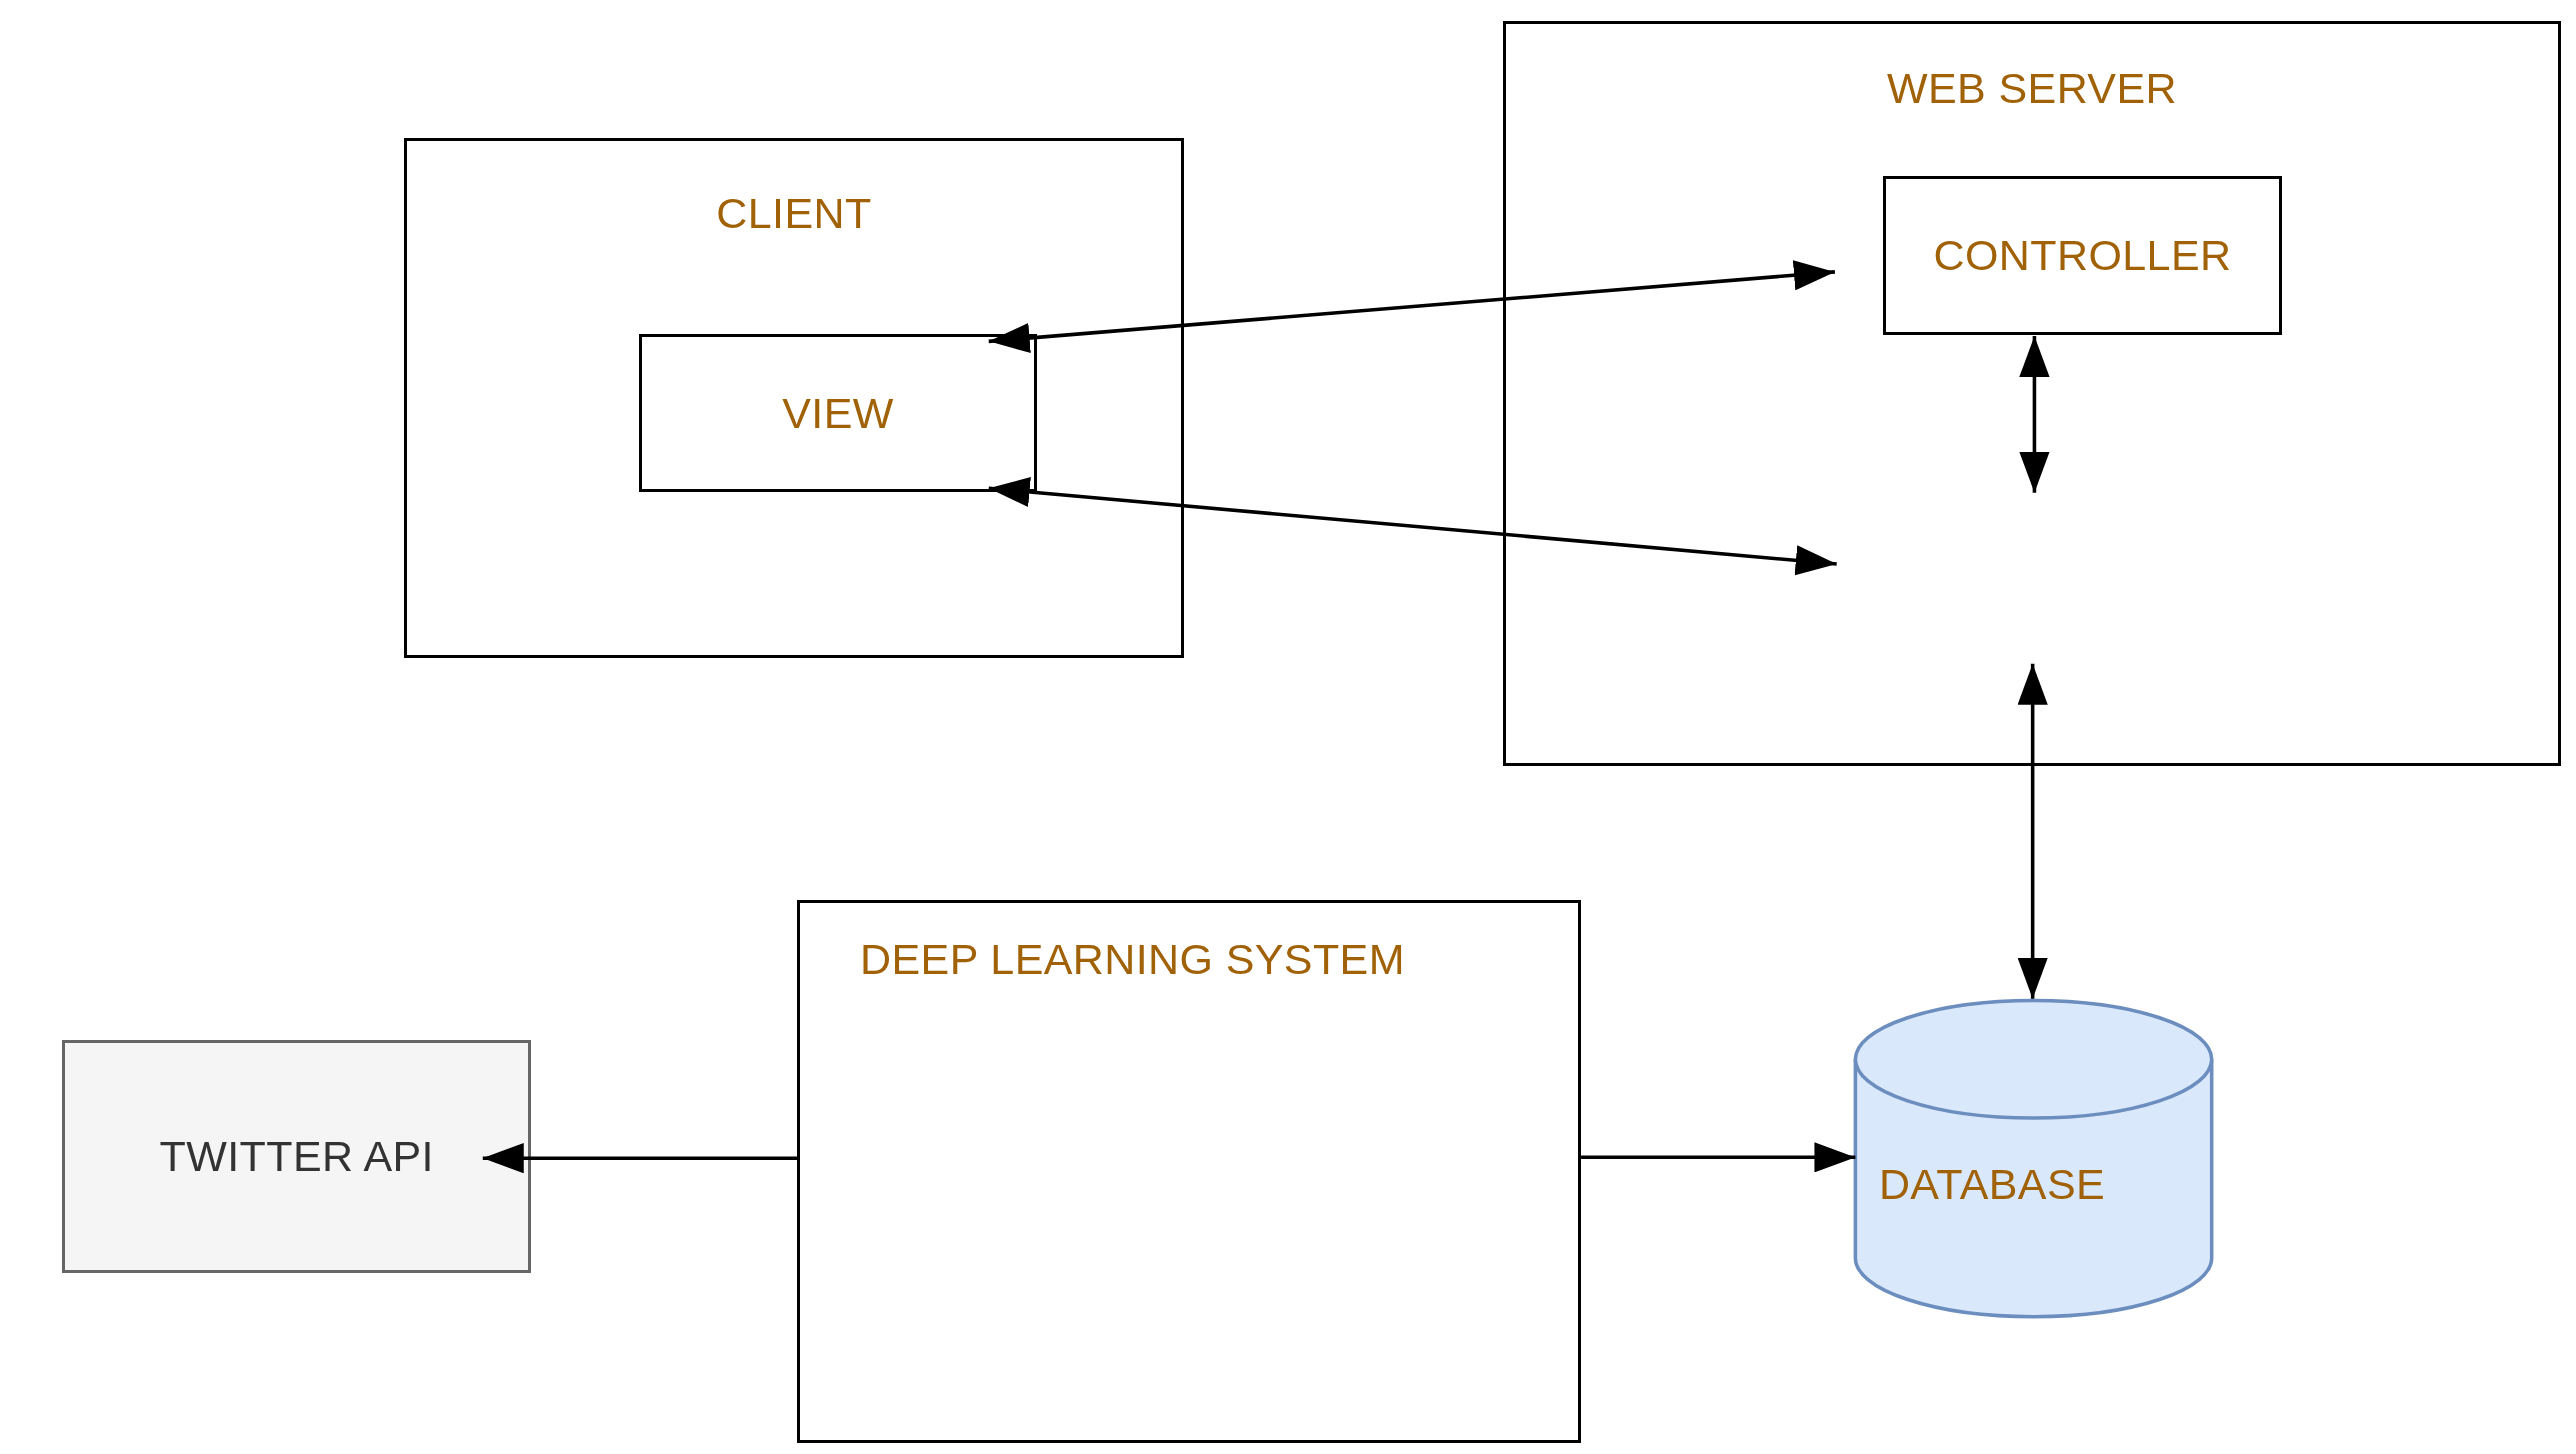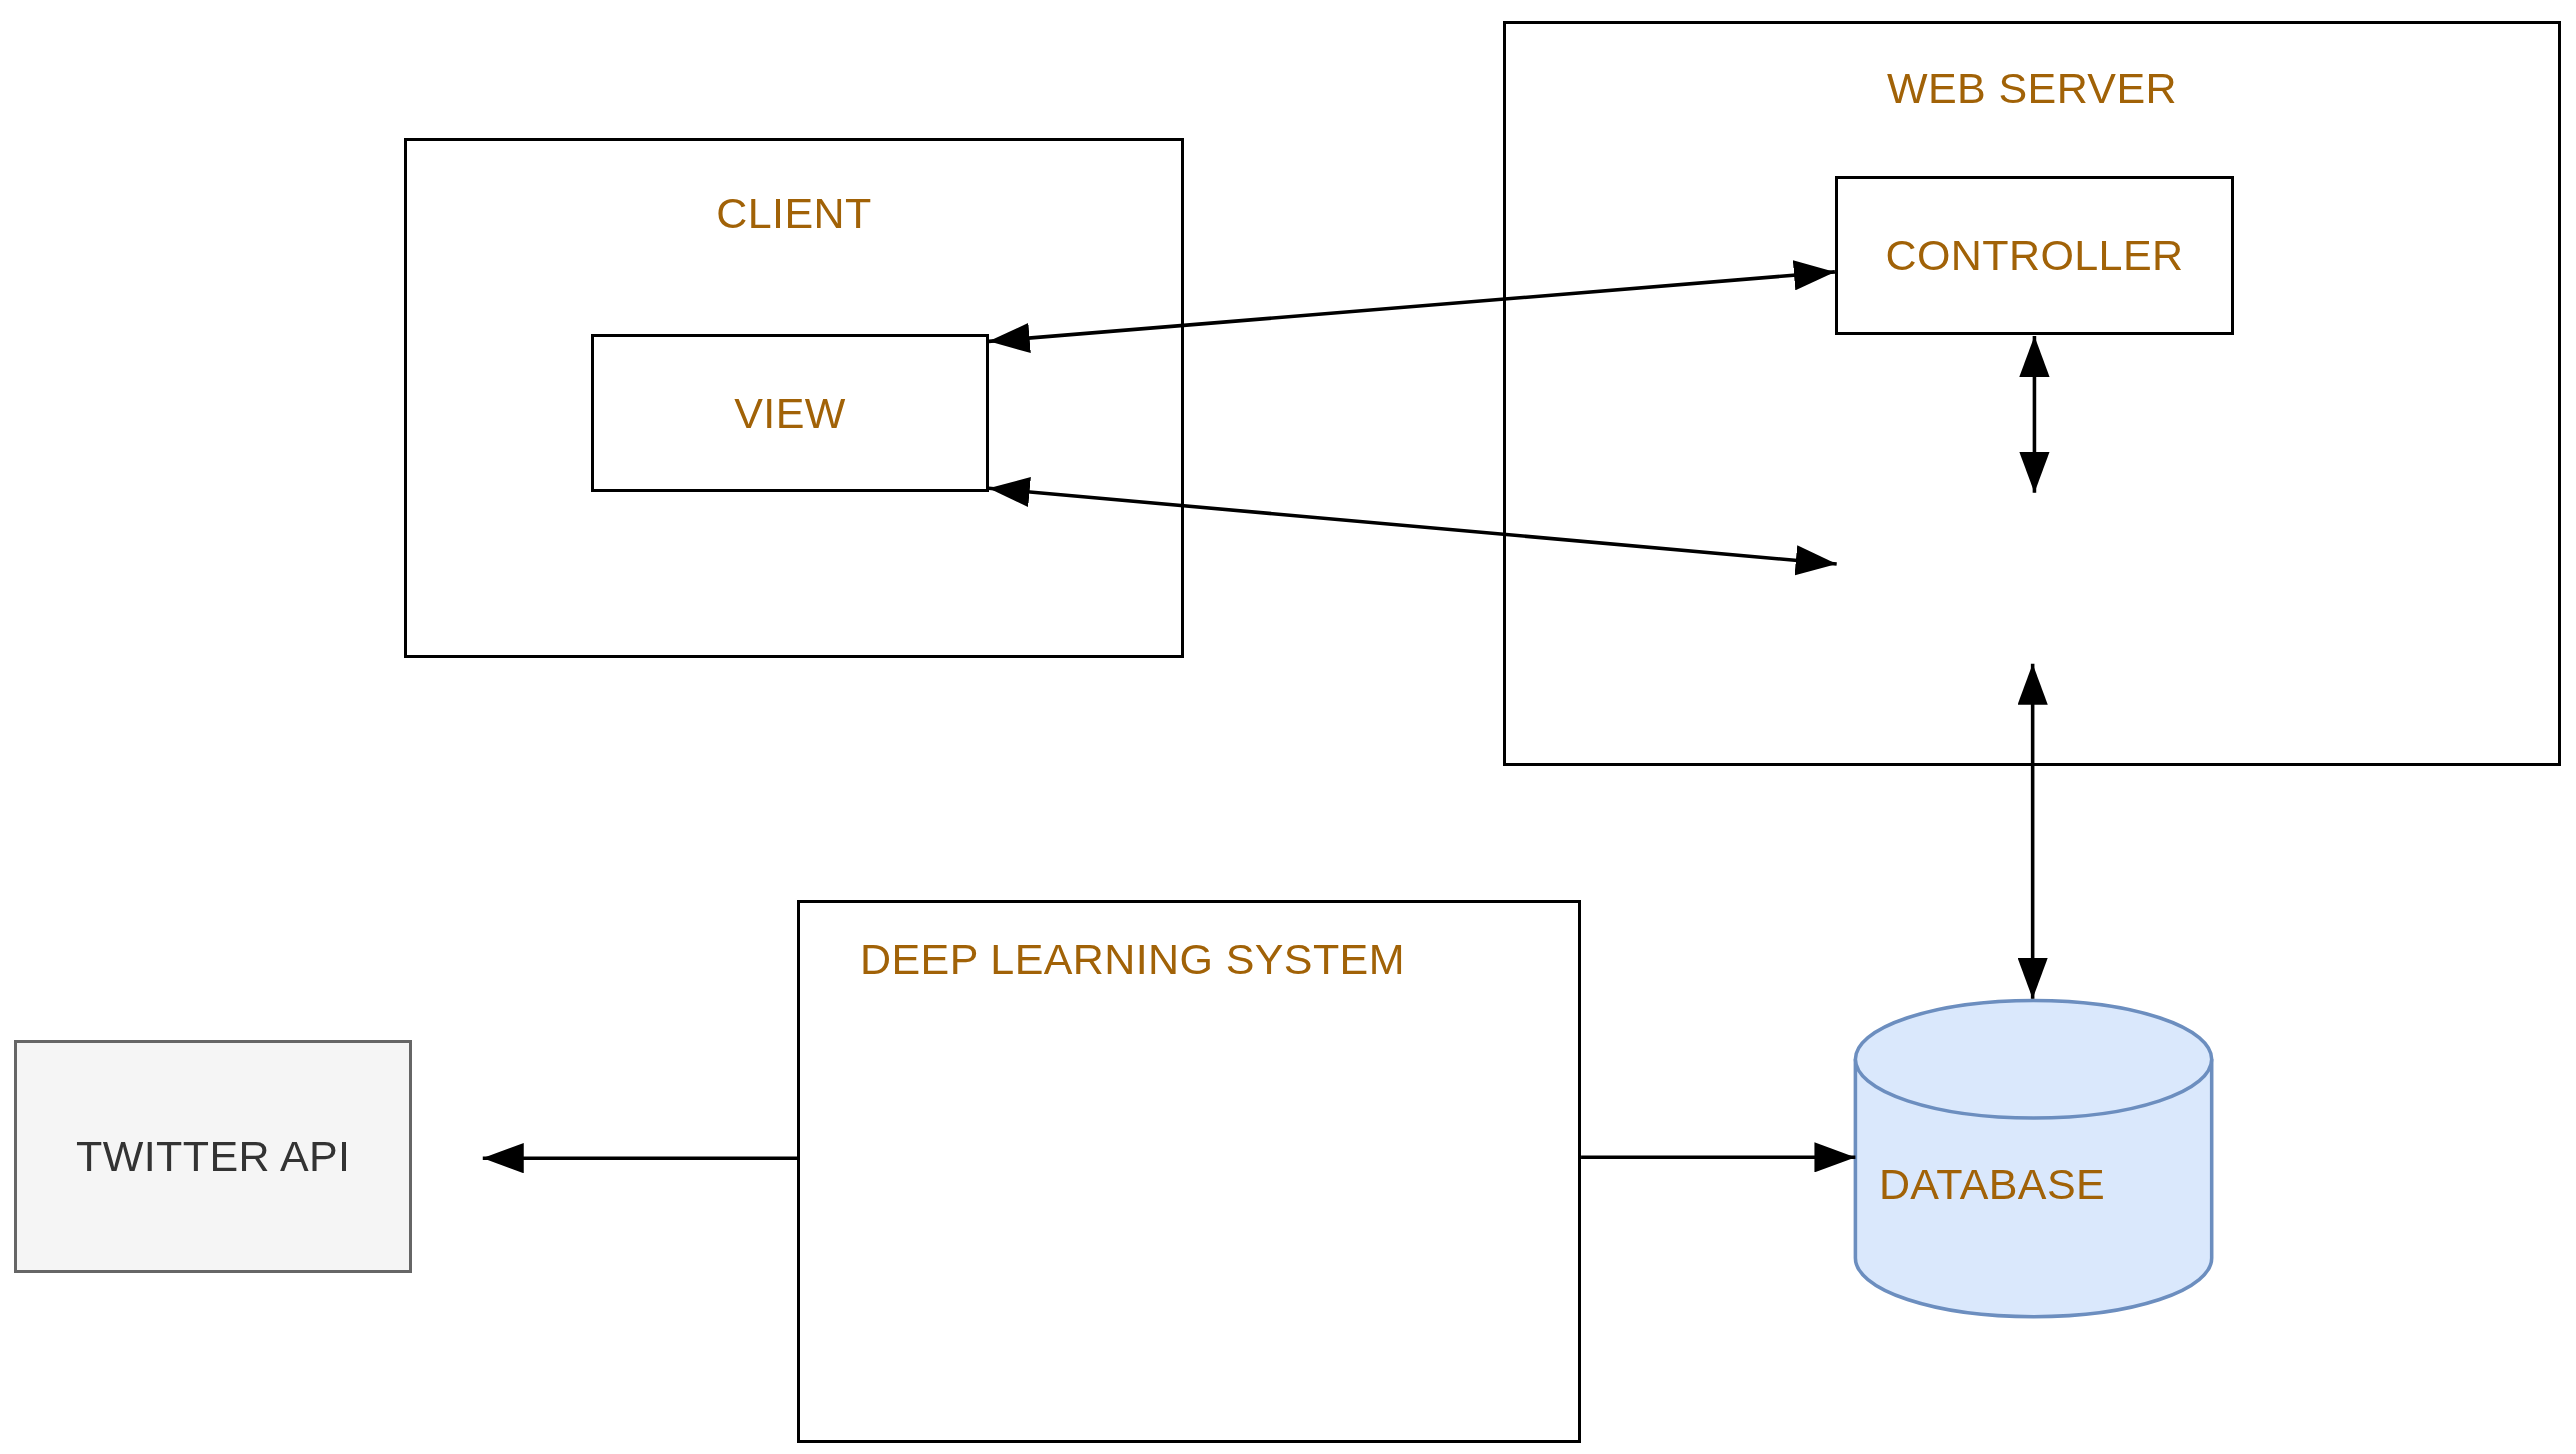--- a/index.html
+++ b/index.html
@@ -19,20 +19,21 @@
     position: absolute;
     box-sizing: border-box;
     border: 3.6px solid #000000;
     background: #ffffff;
     z-index: 0;
   }
   .node {
     display: flex;
     align-items: center;
     justify-content: center;
+    margin-left: 48px;
   }
   .label {
     font-size: 43px;
     color: #a16207;
     white-space: nowrap;
     letter-spacing: 0.4px;
   }
   .floating-label {
     position: absolute;
     display: flex;
@@ -48,21 +49,21 @@
   
   .client-label    { left: 404px;  top: 187px;  width: 780px;  }
   .webserver-label { left: 1503px; top: 62px;   width: 1058px; }
   .dls-label       { left: 797px;  top: 933px; width: 671px;  }
   
   .view-box       { left: 591px;  top: 334px;  width: 398px; height: 158px; }
   .controller-box { left: 1835px; top: 176px;  width: 399px; height: 159px; }
   .model-box      { left: 1837px; top: 493px;  width: 398px; height: 171px; }
   .salogic-box    { left: 983px; top: 1080px; width: 398px; height: 169px; }
   .twitter-box    {
-    left: 14.3px; top: 1040px; width: 398px; height: 233px;
+    left: 14.3px; top: 1040px; width: 469px; height: 233px;
     background: #f5f5f5;
     border-color: #666666;
   }
   .twitter-box .label { color: #333333; }
   .db-label { left: 1814px; top: 1158px; width: 356px; }
   .edges-svg {
     position: absolute;
     left: 0; top: 0;
     width: 2576px;
     height: 1455px;

